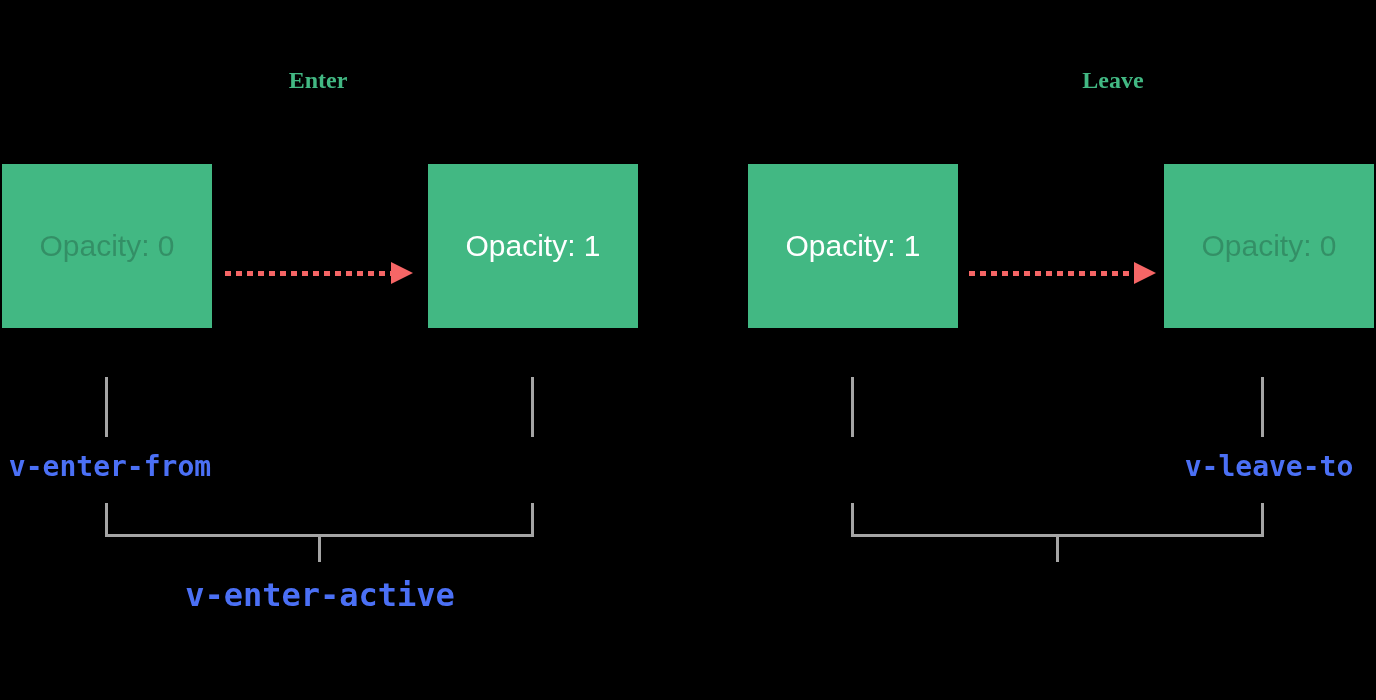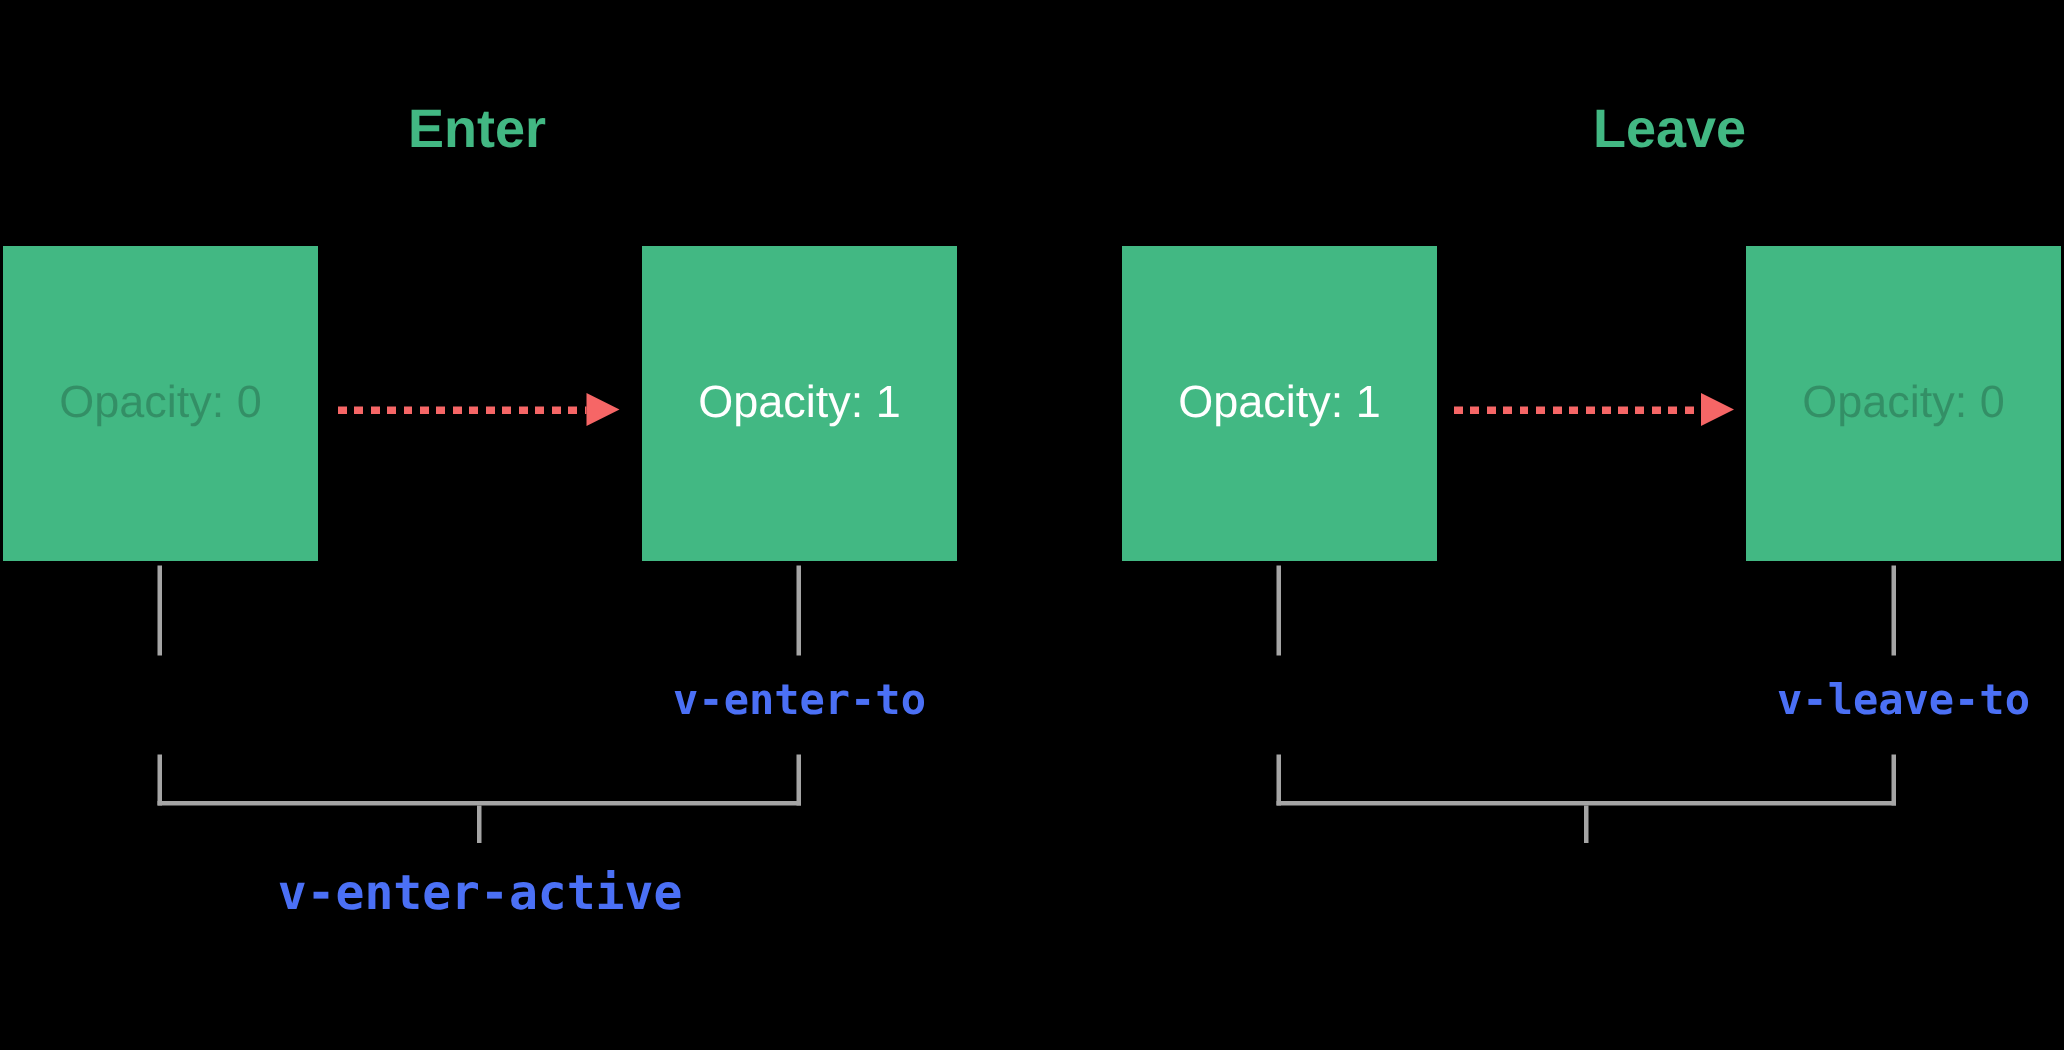--- a/index.html
+++ b/index.html
@@ -18,30 +18,31 @@
     position:relative;
     width:1376px;height:700px;
     background:var(--background);
     overflow:hidden;
     font-family:"Liberation Sans", sans-serif;
   }
   .section-title{
     position:absolute;
     top:68px;
     transform:translateX(-50%);
-    font-size:36px;
+    font-size:24px;
     font-weight:bold;
     color:var(--title-green);
     line-height:1;
     white-space:nowrap;
+    font-family:Liberation Serif, serif;
   }
   .box{
     position:absolute;
     top:164px;
-    width:210px;height:210px;
+    width:210px;height:164px;
     background:var(--box-green);
     display:flex;align-items:center;justify-content:center;
   }
   .box-label{
     font-size:30px;
     line-height:1;
     white-space:nowrap;
   }
   .box-label.solid{color:var(--box-text-solid);}
   .box-label.faded{color:var(--box-text-faded);}
@@ -117,21 +118,21 @@
   <div class="arrow-dash" style="left:225px;width:166px;"></div>
   <div class="arrow-head" style="left:391px;"></div>
 
   <div class="box" style="left:428px;">
     <span class="box-label solid">Opacity: 1</span>
   </div>
 
   <div class="connector" style="left:105px;"></div>
   <div class="connector" style="left:531px;"></div>
 
-  <div class="class-label" style="left:533px;">v-enter-to</div>
+  <div class="class-label" style="left:110px;">v-enter-from</div>
 
   <div class="bracket" style="left:105px;width:429px;"></div>
   <div class="bracket-stem" style="left:318px;"></div>
   <div class="active-label" style="left:320px;">v-enter-active</div>
 
   <div class="section-title" style="left:1113px;">Leave</div>
 
   <div class="box" style="left:748px;">
     <span class="box-label solid">Opacity: 1</span>
   </div>

